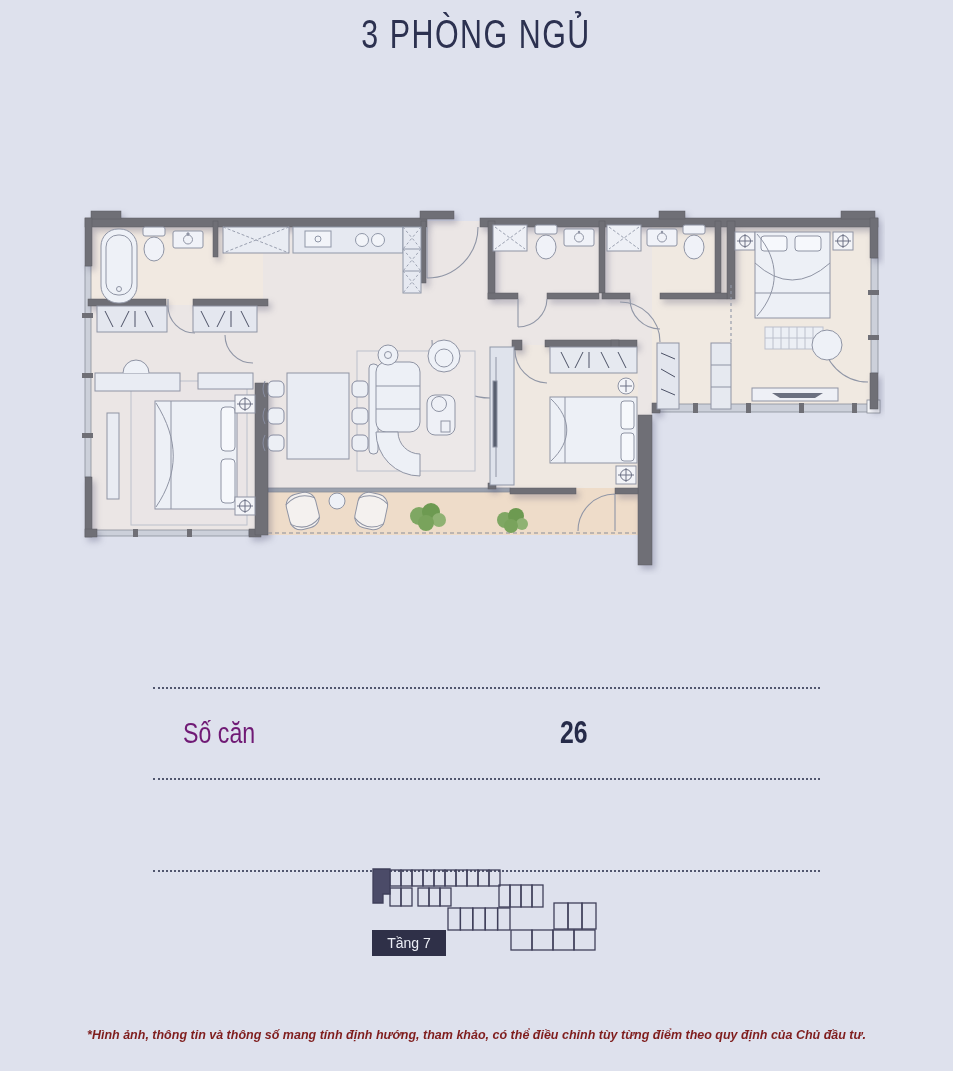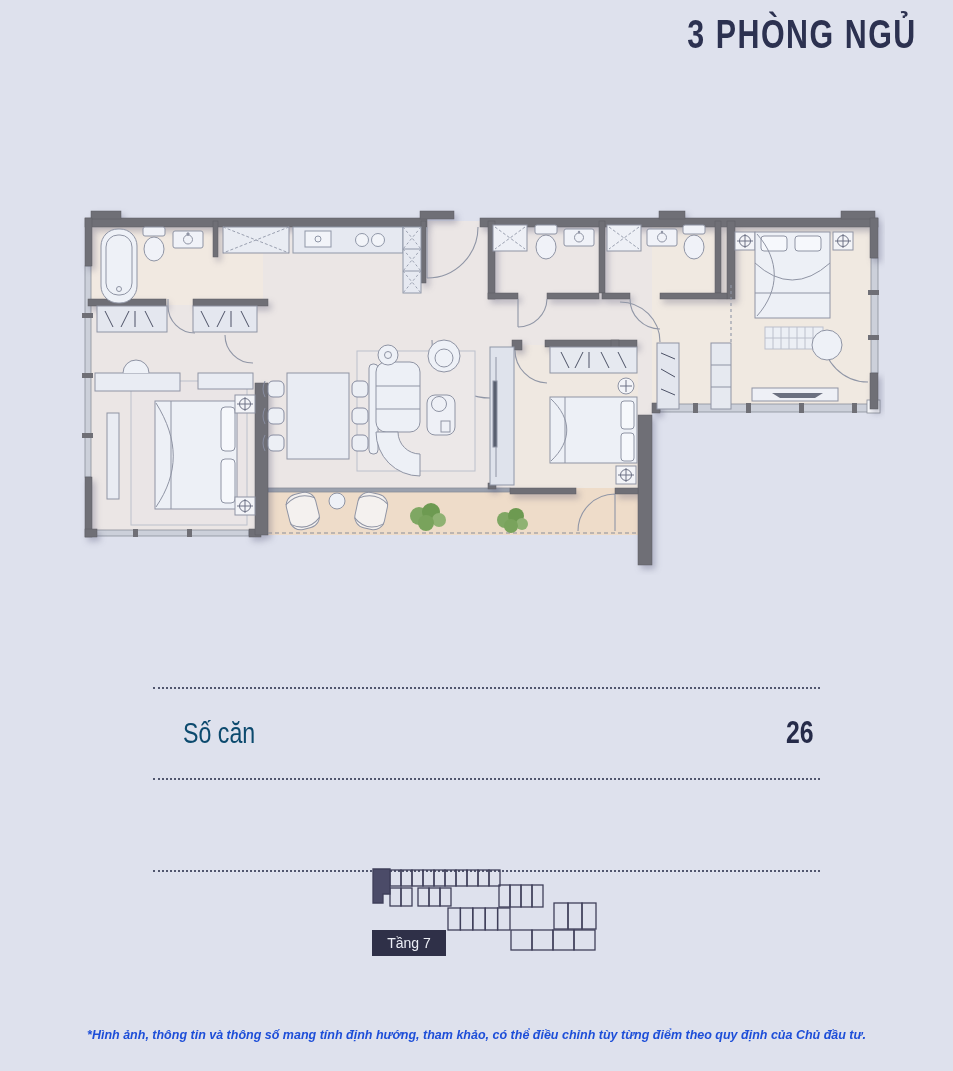--- a/index.html
+++ b/index.html
@@ -1,29 +1,29 @@
 <!DOCTYPE html>
 <html><head>
 <meta charset="utf-8">
 <style>
   html,body{margin:0;padding:0;background:#dee1ed;}
   .page{position:relative;width:953px;height:1071px;background:#dee1ed;overflow:hidden;
         font-family:"Liberation Sans",sans-serif;color:#2c3150;}
-  .title{position:absolute;top:12px;left:0;width:100%;text-align:right;
-         font-size:40px;font-weight:700;letter-spacing:2px;color:#2c3150;white-space:nowrap;}
+  .title{position:absolute;top:12px;left:0;width:100%;text-align:center;
+         font-size:40px;font-weight:400;letter-spacing:2px;color:#2c3150;white-space:nowrap;}
   .cond{display:inline-block;transform:scaleX(.76);transform-origin:center;}
   .condL{display:inline-block;transform:scaleX(.8);transform-origin:left center;}
   .plan-wrap{position:absolute;left:75px;top:205px;width:810px;height:370px;}
   .sep{position:absolute;left:153px;width:667px;height:0;border-top:2px dotted #51566e;}
   .spec-row{position:absolute;left:153px;width:667px;height:90px;display:flex;align-items:center;}
-  .spec-label{flex:1;padding-left:30px;font-size:29px;font-weight:400;color:#0c4a6e;white-space:nowrap;}
-  .spec-value{width:260px;text-align:right;font-size:31px;font-weight:700;color:#262b49;white-space:nowrap;}
+  .spec-label{flex:1;padding-left:30px;font-size:29px;font-weight:400;color:#701a75;white-space:nowrap;}
+  .spec-value{width:260px;text-align:left;font-size:31px;font-weight:700;color:#262b49;white-space:nowrap;}
   .keyplan{position:absolute;left:368px;top:858px;}
   .disclaimer{position:absolute;top:1028px;left:0;width:100%;text-align:center;
-              font-size:12.5px;font-style:italic;font-weight:700;color:#1d4ed8;}
+              font-size:12.5px;font-style:italic;font-weight:700;color:#7f1d1d;}
   svg{display:block;}
 </style>
 </head>
 <body>
 
 <div class="page">
 
   <div class="title">
     <span class="cond">3 PHÒNG NGỦ</span>
   </div>

